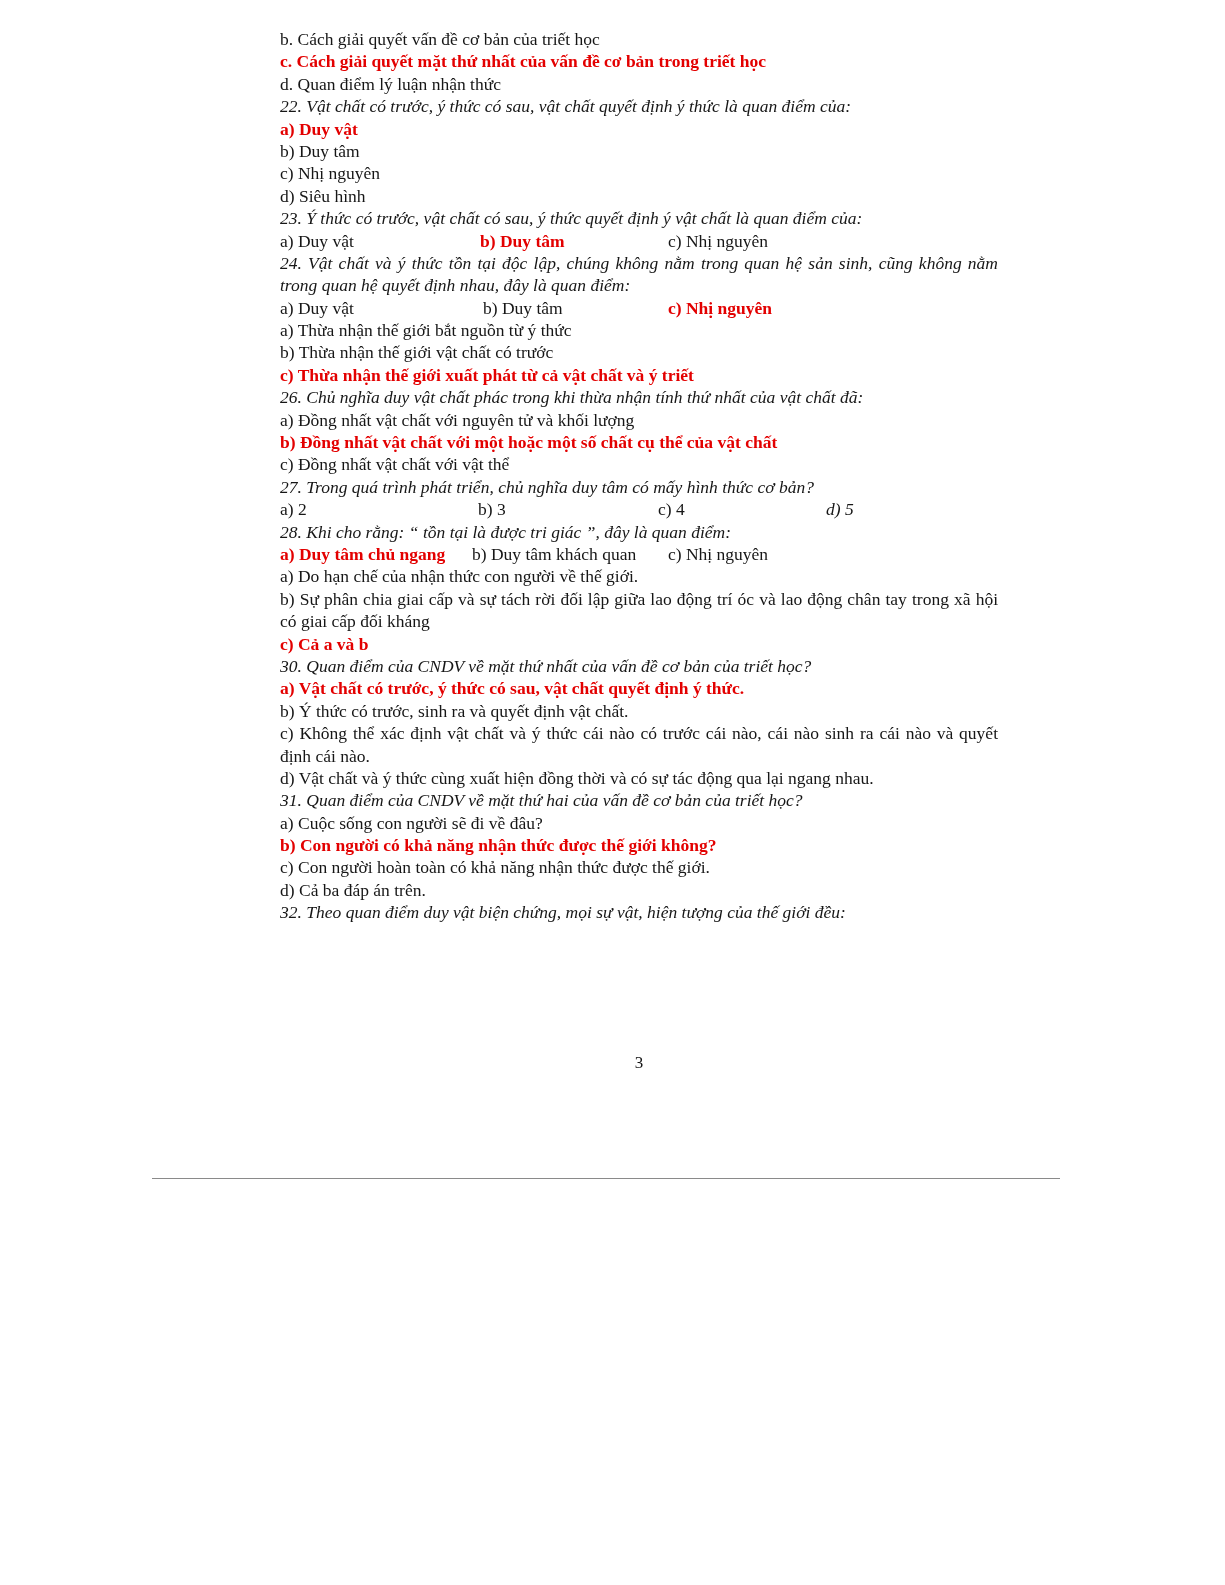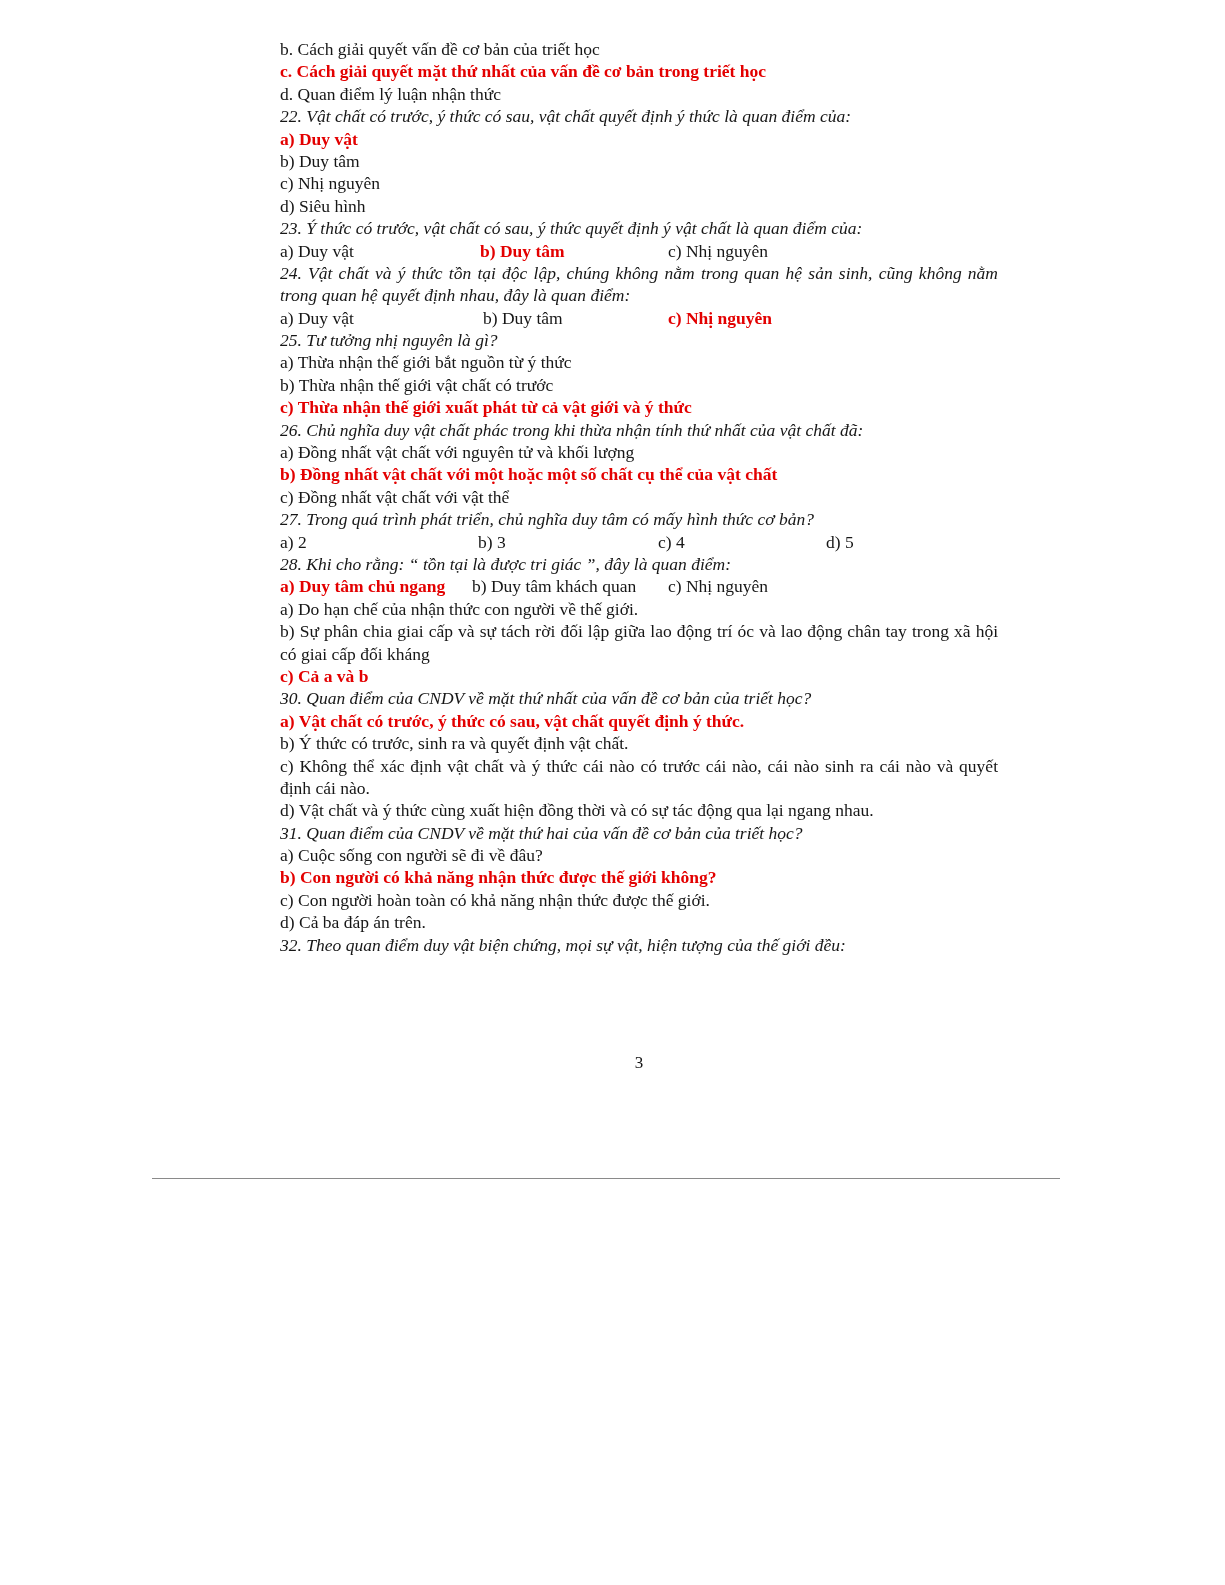--- a/index.html
+++ b/index.html
@@ -7,21 +7,21 @@
   body {
     width:1225px; height:1585px;
     background:#ffffff;
     position:relative;
     font-family:"Liberation Serif","DejaVu Serif",serif;
     color:var(--ink);
     overflow:hidden;
   }
   .content {
     position:absolute;
-    left:280px; top:38px;
+    left:280px; top:28px;
     width:718px;
     font-size:17.5px;
     line-height:22.4px;
   }
   .line { position:relative; height:22.4px; white-space:nowrap; }
   .line.justify { white-space:normal; text-align:justify; text-align-last:justify; }
   .question { font-style:italic; }
   .answer { color:var(--answer-red); font-weight:700; }
   .option { font-style:normal; }
   .seg { position:absolute; top:0; white-space:nowrap; }
@@ -58,34 +58,33 @@
         <span class="seg answer" style="left: 200px;">b) Duy tâm</span>
         <span class="seg option" style="left: 388px;">c) Nhị nguyên</span>
       </div>
       <div class="line justify question">24. Vật chất và ý thức tồn tại độc lập, chúng không nằm trong quan hệ sản sinh, cũng không nằm</div>
       <div class="line question">trong quan hệ quyết định nhau, đây là quan điểm:</div>
       <div class="line">
         <span class="seg option" style="left: 0px;">a) Duy vật</span>
         <span class="seg option" style="left: 203px;">b) Duy tâm</span>
         <span class="seg answer" style="left: 388px;">c) Nhị nguyên</span>
       </div>
-      <div class="line question">25. Tư tưởng nhị nguyên là gì?</div>
       <div class="line option">a) Thừa nhận thế giới bắt nguồn từ ý thức</div>
       <div class="line option">b) Thừa nhận thế giới vật chất có trước</div>
-      <div class="line answer">c) Thừa nhận thế giới xuất phát từ cả vật giới và ý thức</div>
+      <div class="line answer">c) Thừa nhận thế giới xuất phát từ cả vật chất và ý triết</div>
       <div class="line question">26. Chủ nghĩa duy vật chất phác trong khi thừa nhận tính thứ nhất của vật chất đã:</div>
       <div class="line option">a) Đồng nhất vật chất với nguyên tử và khối lượng</div>
       <div class="line answer">b) Đồng nhất vật chất với một hoặc một số chất cụ thể của vật chất</div>
       <div class="line option">c) Đồng nhất vật chất với vật thể</div>
       <div class="line question">27. Trong quá trình phát triển, chủ nghĩa duy tâm có mấy hình thức cơ bản?</div>
       <div class="line">
         <span class="seg option" style="left: 0px; text-align: center;">a) 2</span>
         <span class="seg option" style="left: 198px;">b) 3</span>
         <span class="seg option" style="left: 378px;">c) 4</span>
-        <span class="seg option" style="left: 546px;">d) 5</span>
+        <span class="seg option" style="left: 546px; font-style: italic;">d) 5</span>
       </div>
       <div class="line question">28. Khi cho rằng: “ tồn tại là được tri giác ”, đây là quan điểm:</div>
       <div class="line">
         <span class="seg answer" style="left: 0px;">a) Duy tâm chủ ngang</span>
         <span class="seg option" style="left: 192px; text-align: center;">b) Duy tâm khách quan</span>
         <span class="seg option" style="left: 388px;">c) Nhị nguyên</span>
       </div>
       <div class="line option">a) Do hạn chế của nhận thức con người về thế giới.</div>
       <div class="line justify option">b) Sự phân chia giai cấp và sự tách rời đối lập giữa lao động trí óc và lao động chân tay trong xã hội</div>
       <div class="line option">có giai cấp đối kháng</div>

